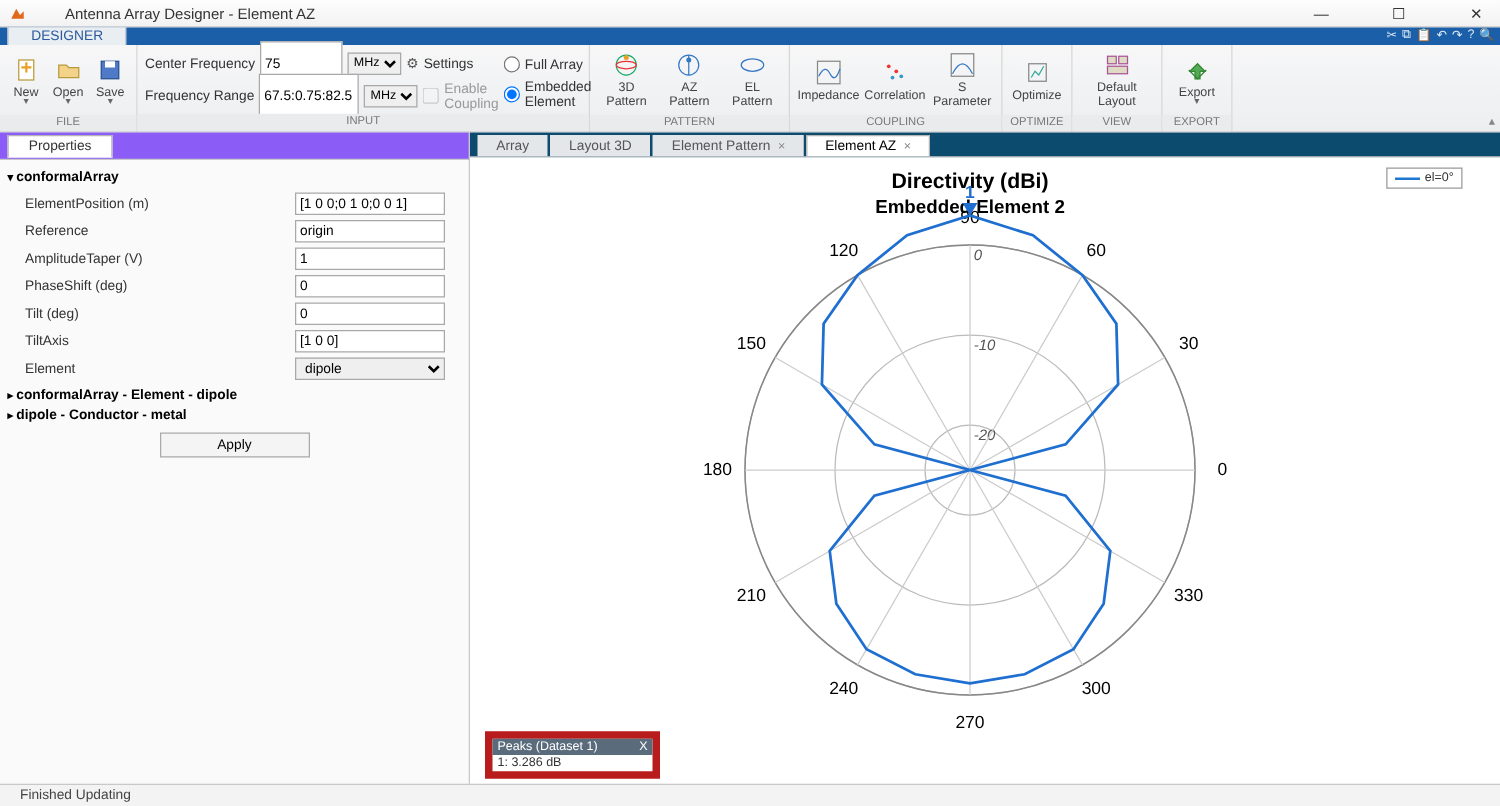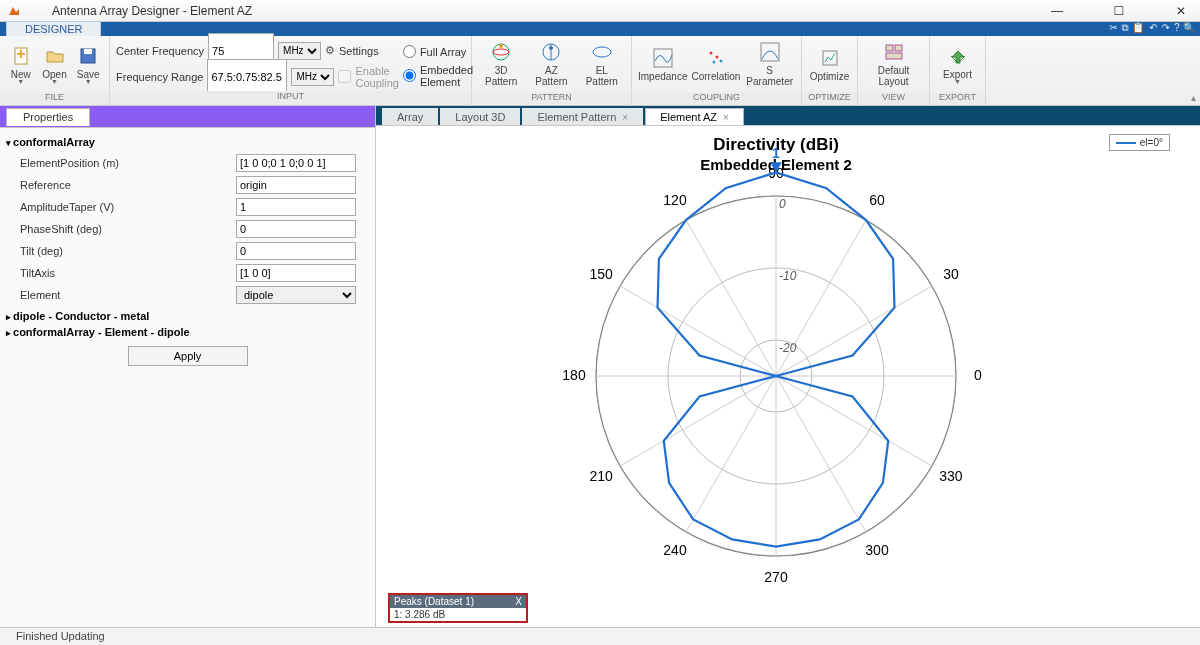--- a/index.html
+++ b/index.html
@@ -56,21 +56,21 @@
 .rtabs { height: 20px; background: #0c4a6e; border-bottom: 1px solid #c8c8c8; display: flex; align-items: flex-end; padding-left: 6px; gap: 0; }
 .rtab { padding: 2px 14px; font-size: 11px; border: 1px solid transparent; border-bottom: none; background: #e4e7ea; color: #555; margin-right: 2px; cursor: pointer; position: relative; }
 .rtab.active { background: #fff; border-color: #b5b5b5; color: #000; }
 .rtab .x { margin-left: 6px; color: #888; font-size: 10px; }
 .chartarea { flex: 1; position: relative; background: #fff; }
 .chartarea svg { position: absolute; left: 0; top: 0; }
 .legend { position: absolute; right: 30px; top: 8px; border: 1px solid #999; background: #fff; padding: 2px 6px; font-size: 10px; display: flex; align-items: center; gap: 4px; }
 .legend .line { width: 20px; height: 2px; background: #1f77d0; }
 
 
-.peaksbox { position: absolute; left: 388px; bottom: 22px; width: 140px; background: #fff; border: 2px solid #b91c1c; font-size: 10px; }
+.peaksbox { position: absolute; left: 388px; bottom: 22px; width: 140px; background: #fff; border: 6px solid #b91c1c; font-size: 10px; }
 .peaksbox .hdr { background: #5a6b7c; color: #fff; padding: 1px 4px; display: flex; justify-content: space-between; }
 .peaksbox .body { padding: 1px 4px; }
 
 
 .status { position: absolute; left: 0; bottom: 0; height: 18px; width: 100%; background: #f3f3f3; border-top: 1px solid #c8c8c8; padding: 2px 16px; font-size: 11px; color: #444; }
 </style>
 </head>
 <body>
 
 <div class="titlebar">
@@ -315,22 +315,22 @@
           <input value="0" style="">
         </div>
       <div class="prow">
           <span class="plabel">TiltAxis</span>
           <input value="[1 0 0]" style="">
         </div>
       <div class="prow">
           <span class="plabel">Element</span>
           <select><option>dipole</option></select>
         </div>
+      <div class="section collapsed">conformalArray - Element - dipole</div>
       <div class="section collapsed">dipole - Conductor - metal</div>
-      <div class="section collapsed">conformalArray - Element - dipole</div>
       <button class="applybtn">Apply</button>
     </div>
   </div>
 
   <div class="right">
     <div class="rtabs">
       <div class="rtab">Array</div>
       <div class="rtab">Layout 3D</div>
       <div class="rtab"><span>Element Pattern</span><span class="x">×</span></div>
       <div class="rtab active"><span>Element AZ</span><span class="x">×</span></div>

